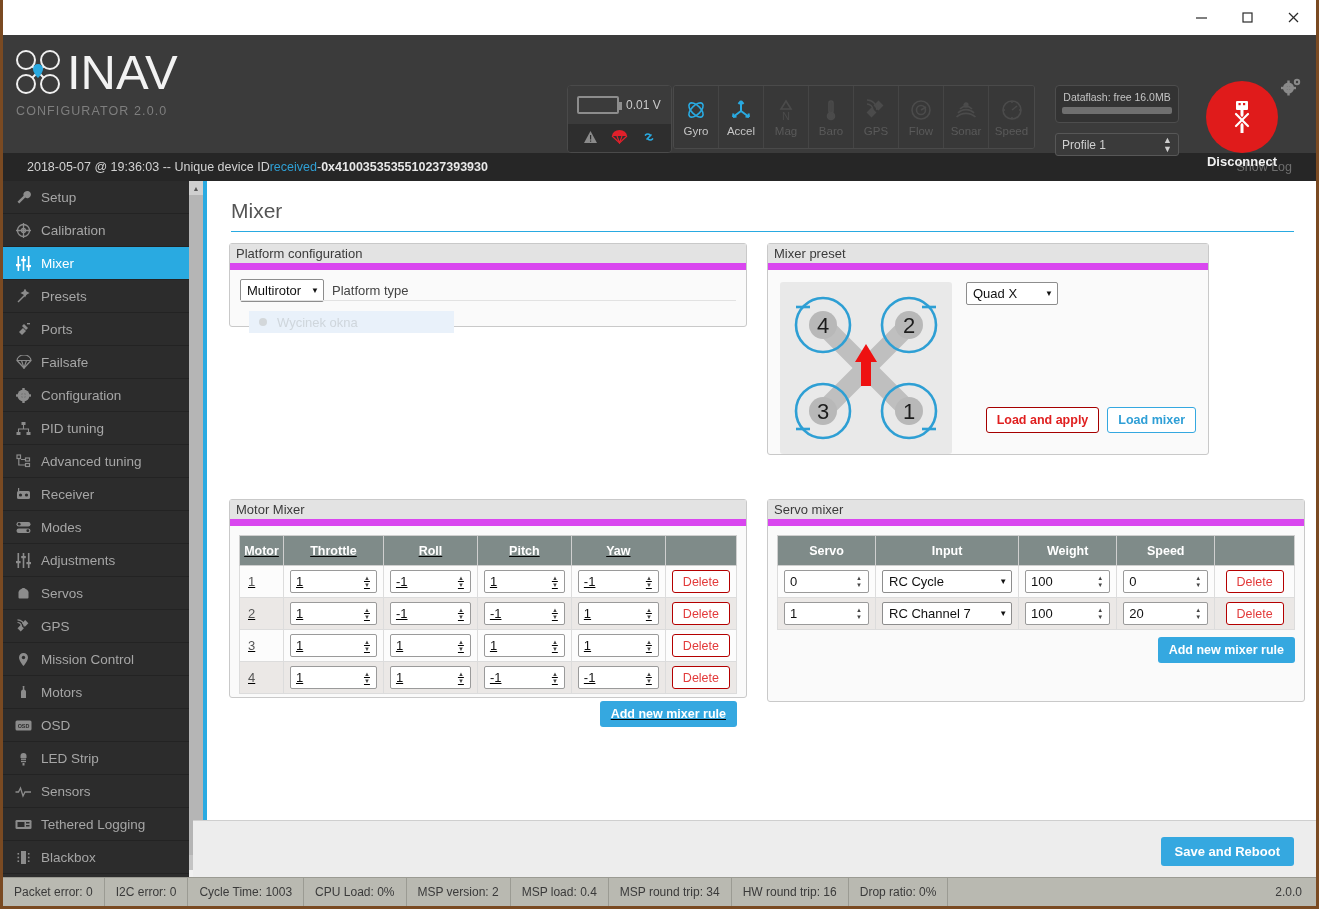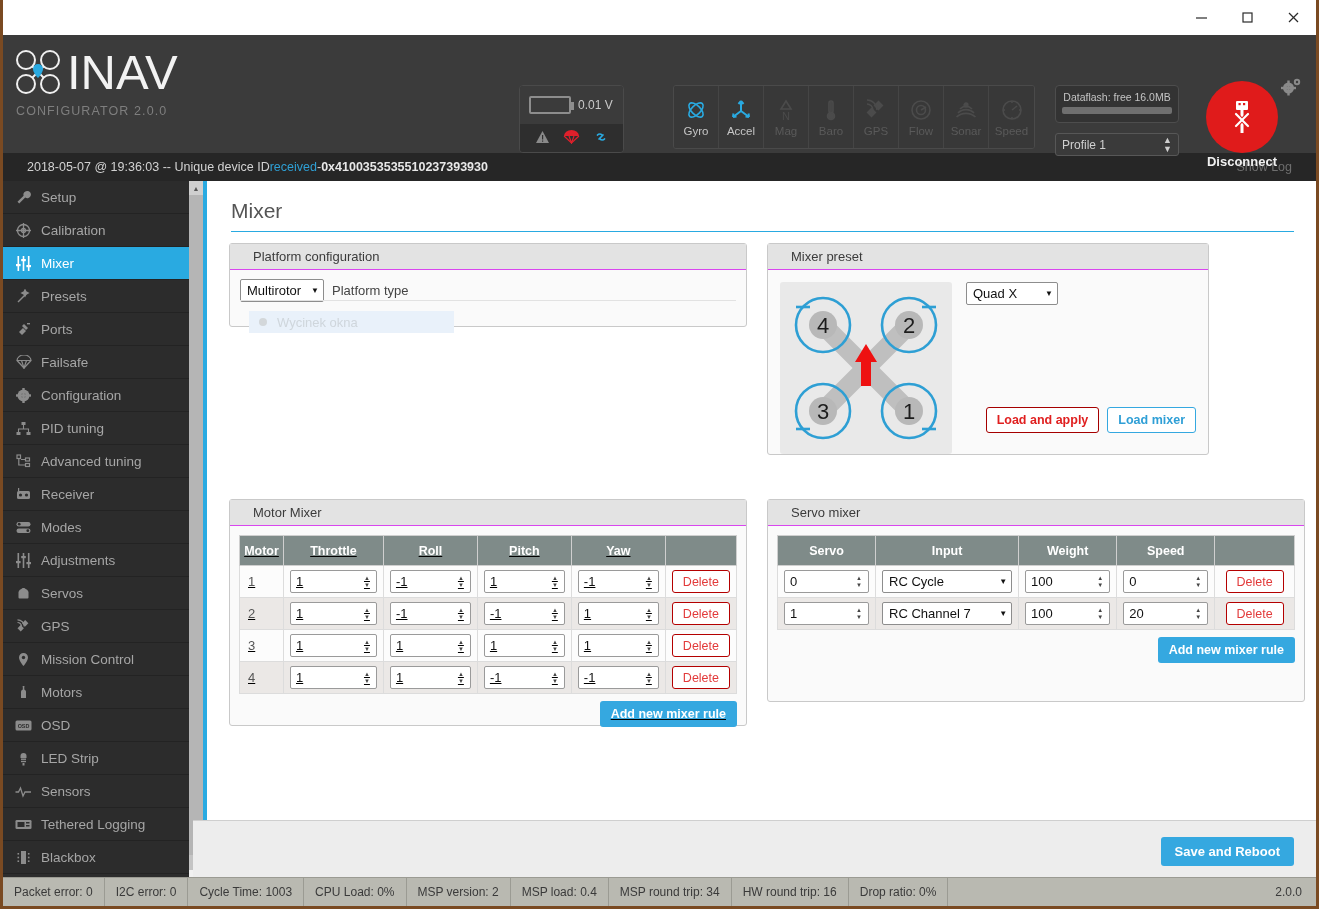--- a/index.html
+++ b/index.html
@@ -17,21 +17,21 @@
   .wbtn { width:46px; display:flex; align-items:center; justify-content:center; color:#2b2b2b; font-size:15px; }
   .wbtn svg { display:block; }
 
   
   .header { height:118px; background:#3b3b3b; position:relative; display:flex; align-items:flex-start; }
   .logo-wrap { position:absolute; left:10px; top:12px; }
   .logo-row { display:flex; align-items:center; }
   .logo-word { color:#f2f2f2; font-size:49px; letter-spacing:0px; font-weight:300; line-height:1; margin-left:4px;}
   .logo-sub { color:#7e7e7e; font-size:12.5px; letter-spacing:1.1px; margin-top:7px; margin-left:3px; }
 
-  .batbox { position:absolute; left:516px; top:50px; width:105px; height:68px; background:#333; border:1px solid #4a4a4a; border-radius:4px; overflow:hidden; }
+  .batbox { position:absolute; left:564px; top:50px; width:105px; height:68px; background:#333; border:1px solid #4a4a4a; border-radius:4px; overflow:hidden; }
   .batrow1 { height:38px; display:flex; align-items:center; padding-left:9px; gap:7px; background:#3b3b3b; }
   .batshape { width:42px; height:18px; border:2px solid #8d8d8d; border-radius:2px; position:relative; }
   .batshape:after { content:""; position:absolute; right:-5px; top:4px; width:3px; height:8px; background:#8d8d8d; }
   .batvolt { color:#c9c9c9; font-size:12px; }
   .batrow2 { height:29px; display:flex; align-items:center; justify-content:space-around; padding:0 8px; background:#2e2e2e; }
 
   .sensors { position:absolute; left:670px; top:50px; height:64px; display:flex; border:1px solid #4a4a4a; border-radius:3px; overflow:hidden; }
   .sensor { width:45px; height:100%; background:#383838; border-right:1px solid #454545; display:flex; flex-direction:column; align-items:center; justify-content:center; gap:2px; }
   .sensor:last-child { border-right:none; }
   .sensor .slab { font-size:11.5px; color:#5a5a5a; }
@@ -71,22 +71,22 @@
   .sbscroll .arw.bot { position:absolute; bottom:0; left:0; right:0; background:#f1f1f1; }
   .sbscroll .thumb { position:absolute; top:14px; left:0; width:14px; height:660px; background:#b5b5b5; }
   .bluerule { width:4px; background:#29aae1; height:100%; }
 
   .content { flex:1; background:#fff; position:relative; overflow:hidden; }
   .page-title { font-size:21px; color:#555; font-weight:300; padding:18px 0 8px 24px; }
   .title-underline { height:1px; background:#29aae1; margin:0 22px 0 24px; }
 
   
   .panel { border:1px solid #c9c9c9; border-radius:3px; background:#fafafa; position:absolute; }
-  .panel-head { background:#e3e3e3; border-bottom:1px solid #d946ef; height:26px; display:flex; align-items:center;
-                padding-left:23px; font-size:13px; color:#3b3b3b; }
+  .panel-head { background:#e3e3e3; border-bottom:7px solid #d946ef; height:26px; display:flex; align-items:center;
+                padding-left:6px; font-size:13px; color:#3b3b3b; }
   .panel-body { padding:10px; }
 
   
   .select {
     border:1px solid #8d8d8d; background:#fff; height:23px; display:inline-flex; align-items:center;
     padding:0 4px 0 6px; font-size:13px; color:#111; border-radius:2px;
   }
   .select .cv { margin-right:auto; }
   .select .caret { margin-left:6px; font-size:8px; }
   .hint { font-size:13px; color:#444; margin-left:8px; }
@@ -624,21 +624,21 @@
             <span class="cv">Quad X</span>
             <span class="caret">▼</span>
           </div>
           <div style="position:absolute; right:12px; bottom:22px; display:flex; gap:8px;">
             <div class="btn btn-red-out">Load and apply</div>
             <div class="btn btn-blue-out">Load mixer</div>
           </div>
         </div>
       </div>
 
-      <div class="panel" style="left:22px; top:318px; width:518px; height:227px;">
+      <div class="panel" style="left:22px; top:318px; width:518px; height:199px;">
         <div class="panel-head">Motor Mixer</div>
         <div class="panel-body" style="padding:9px;text-decoration:underline;">
           <table class="mx">
             <thead>
               <tr>
                 <th style="width:44px;">Motor</th>
                 <th>Throttle</th>
                 <th>Roll</th>
                 <th>Pitch</th>
                 <th>Yaw</th>

